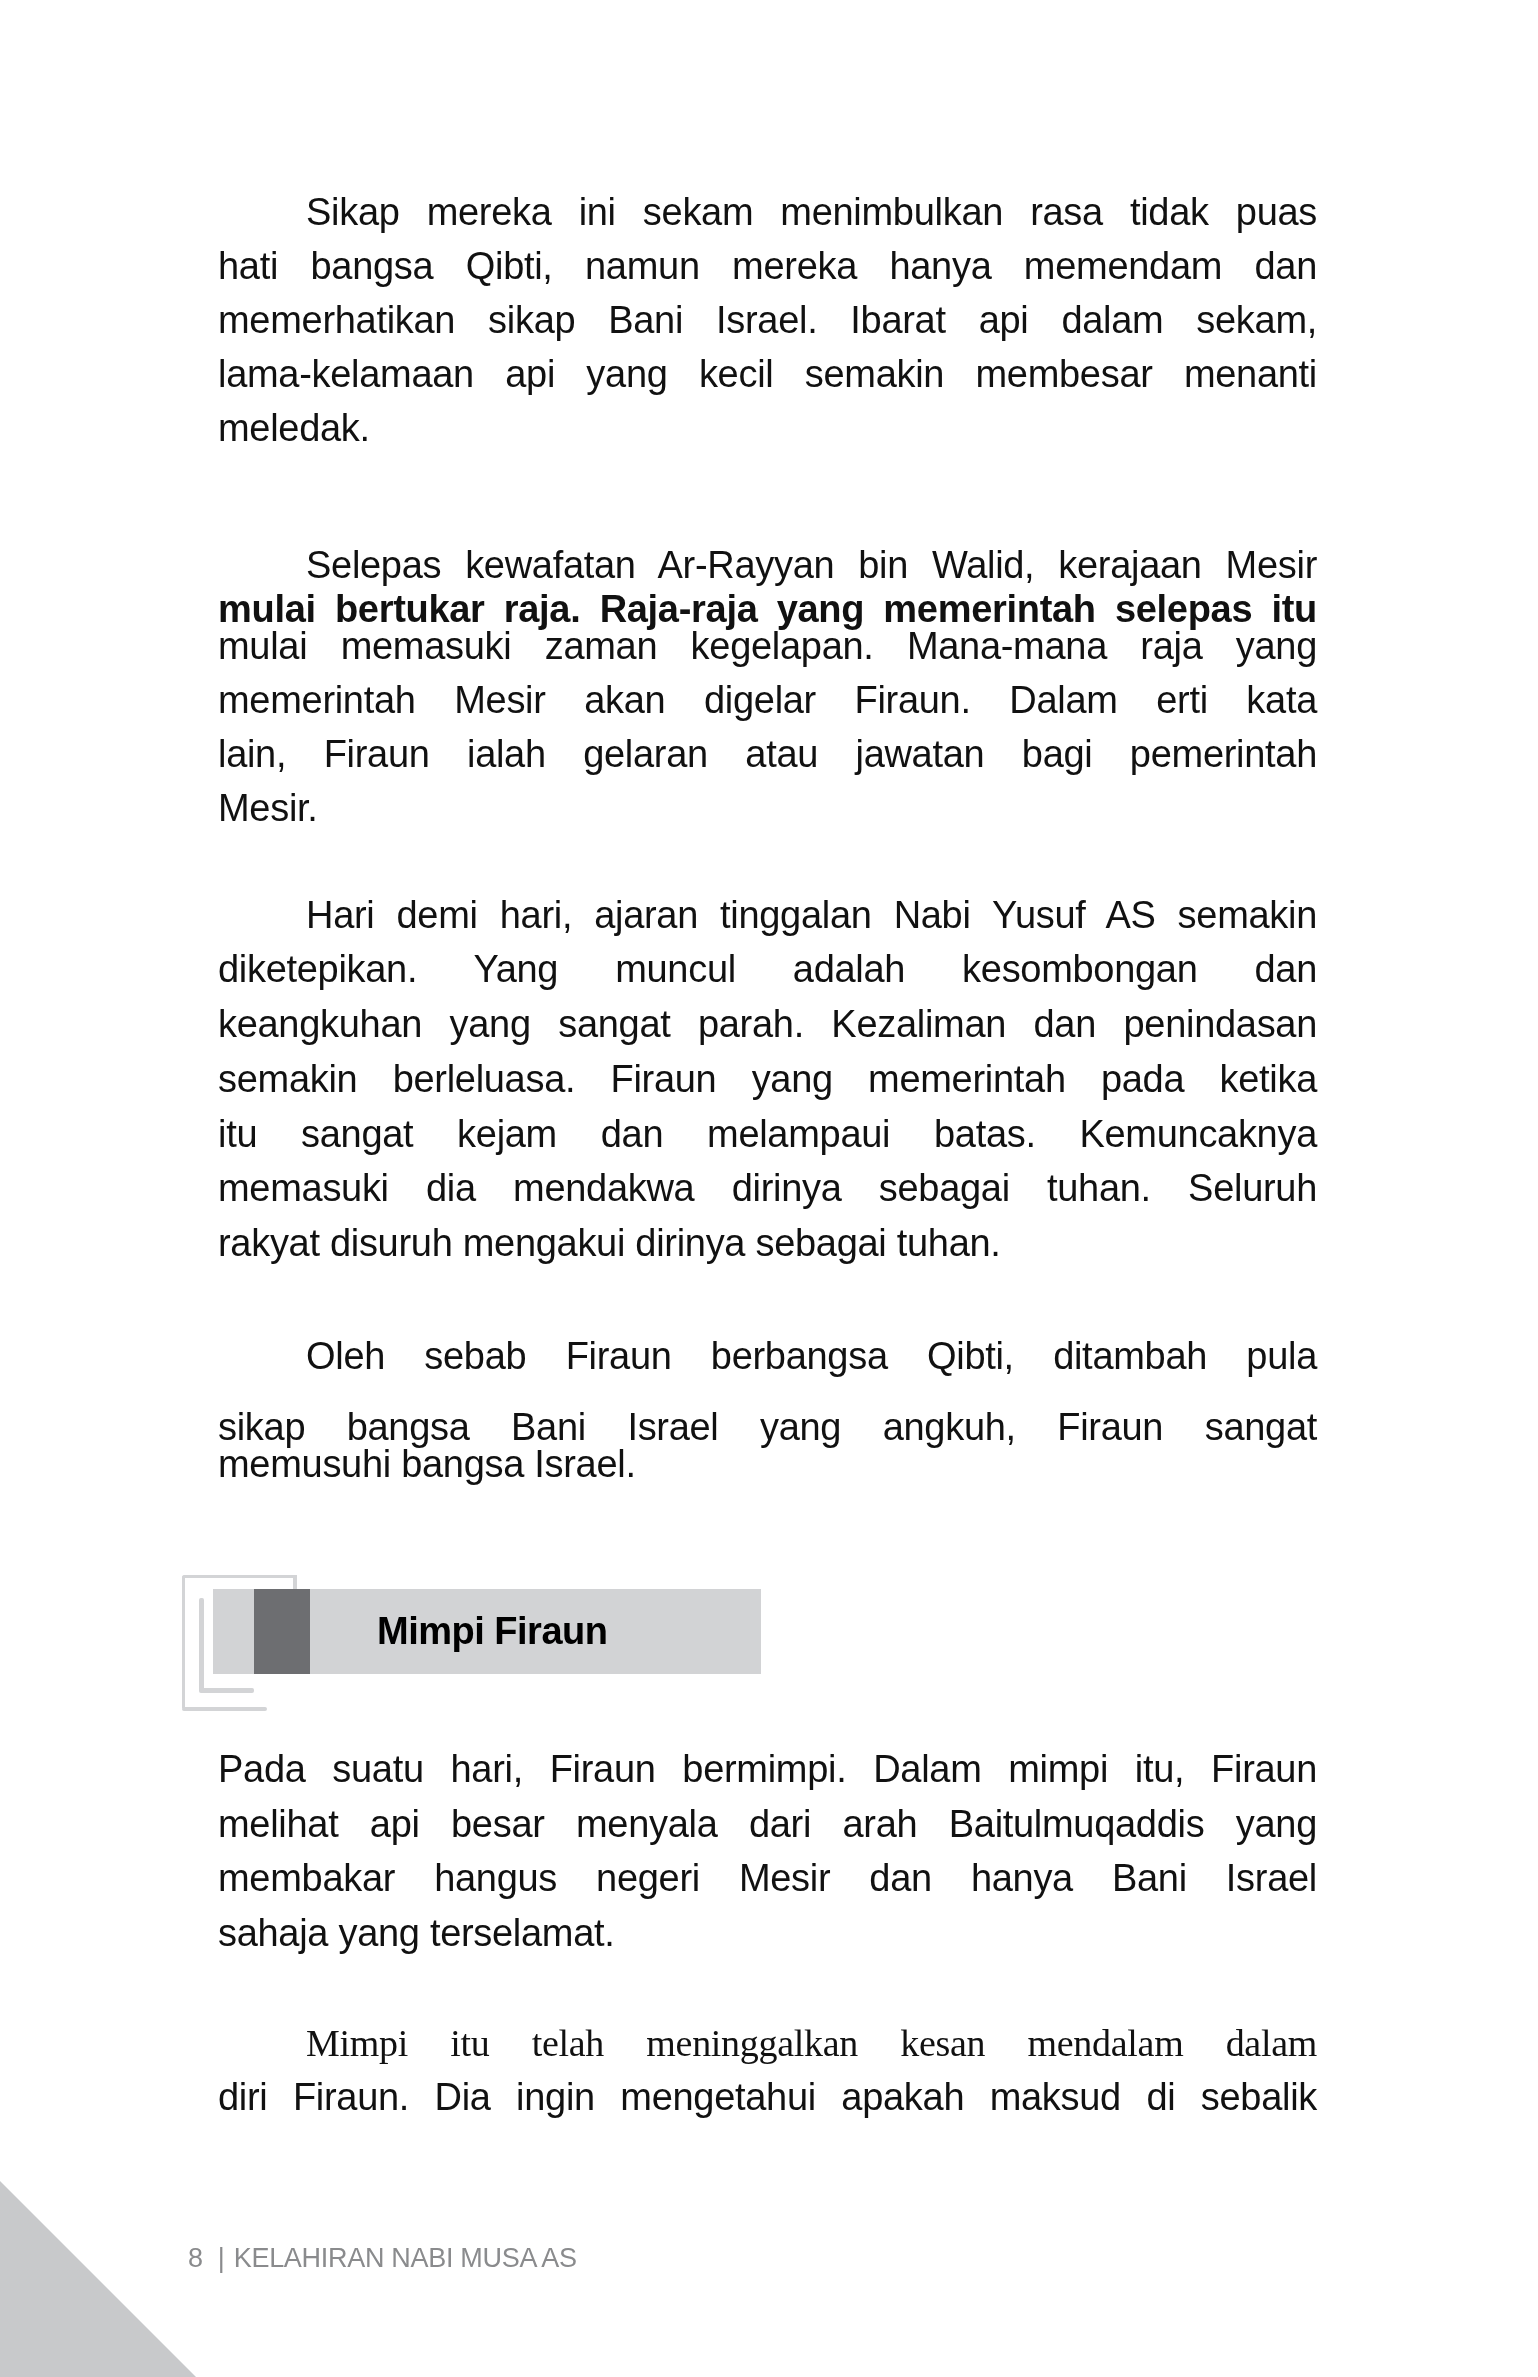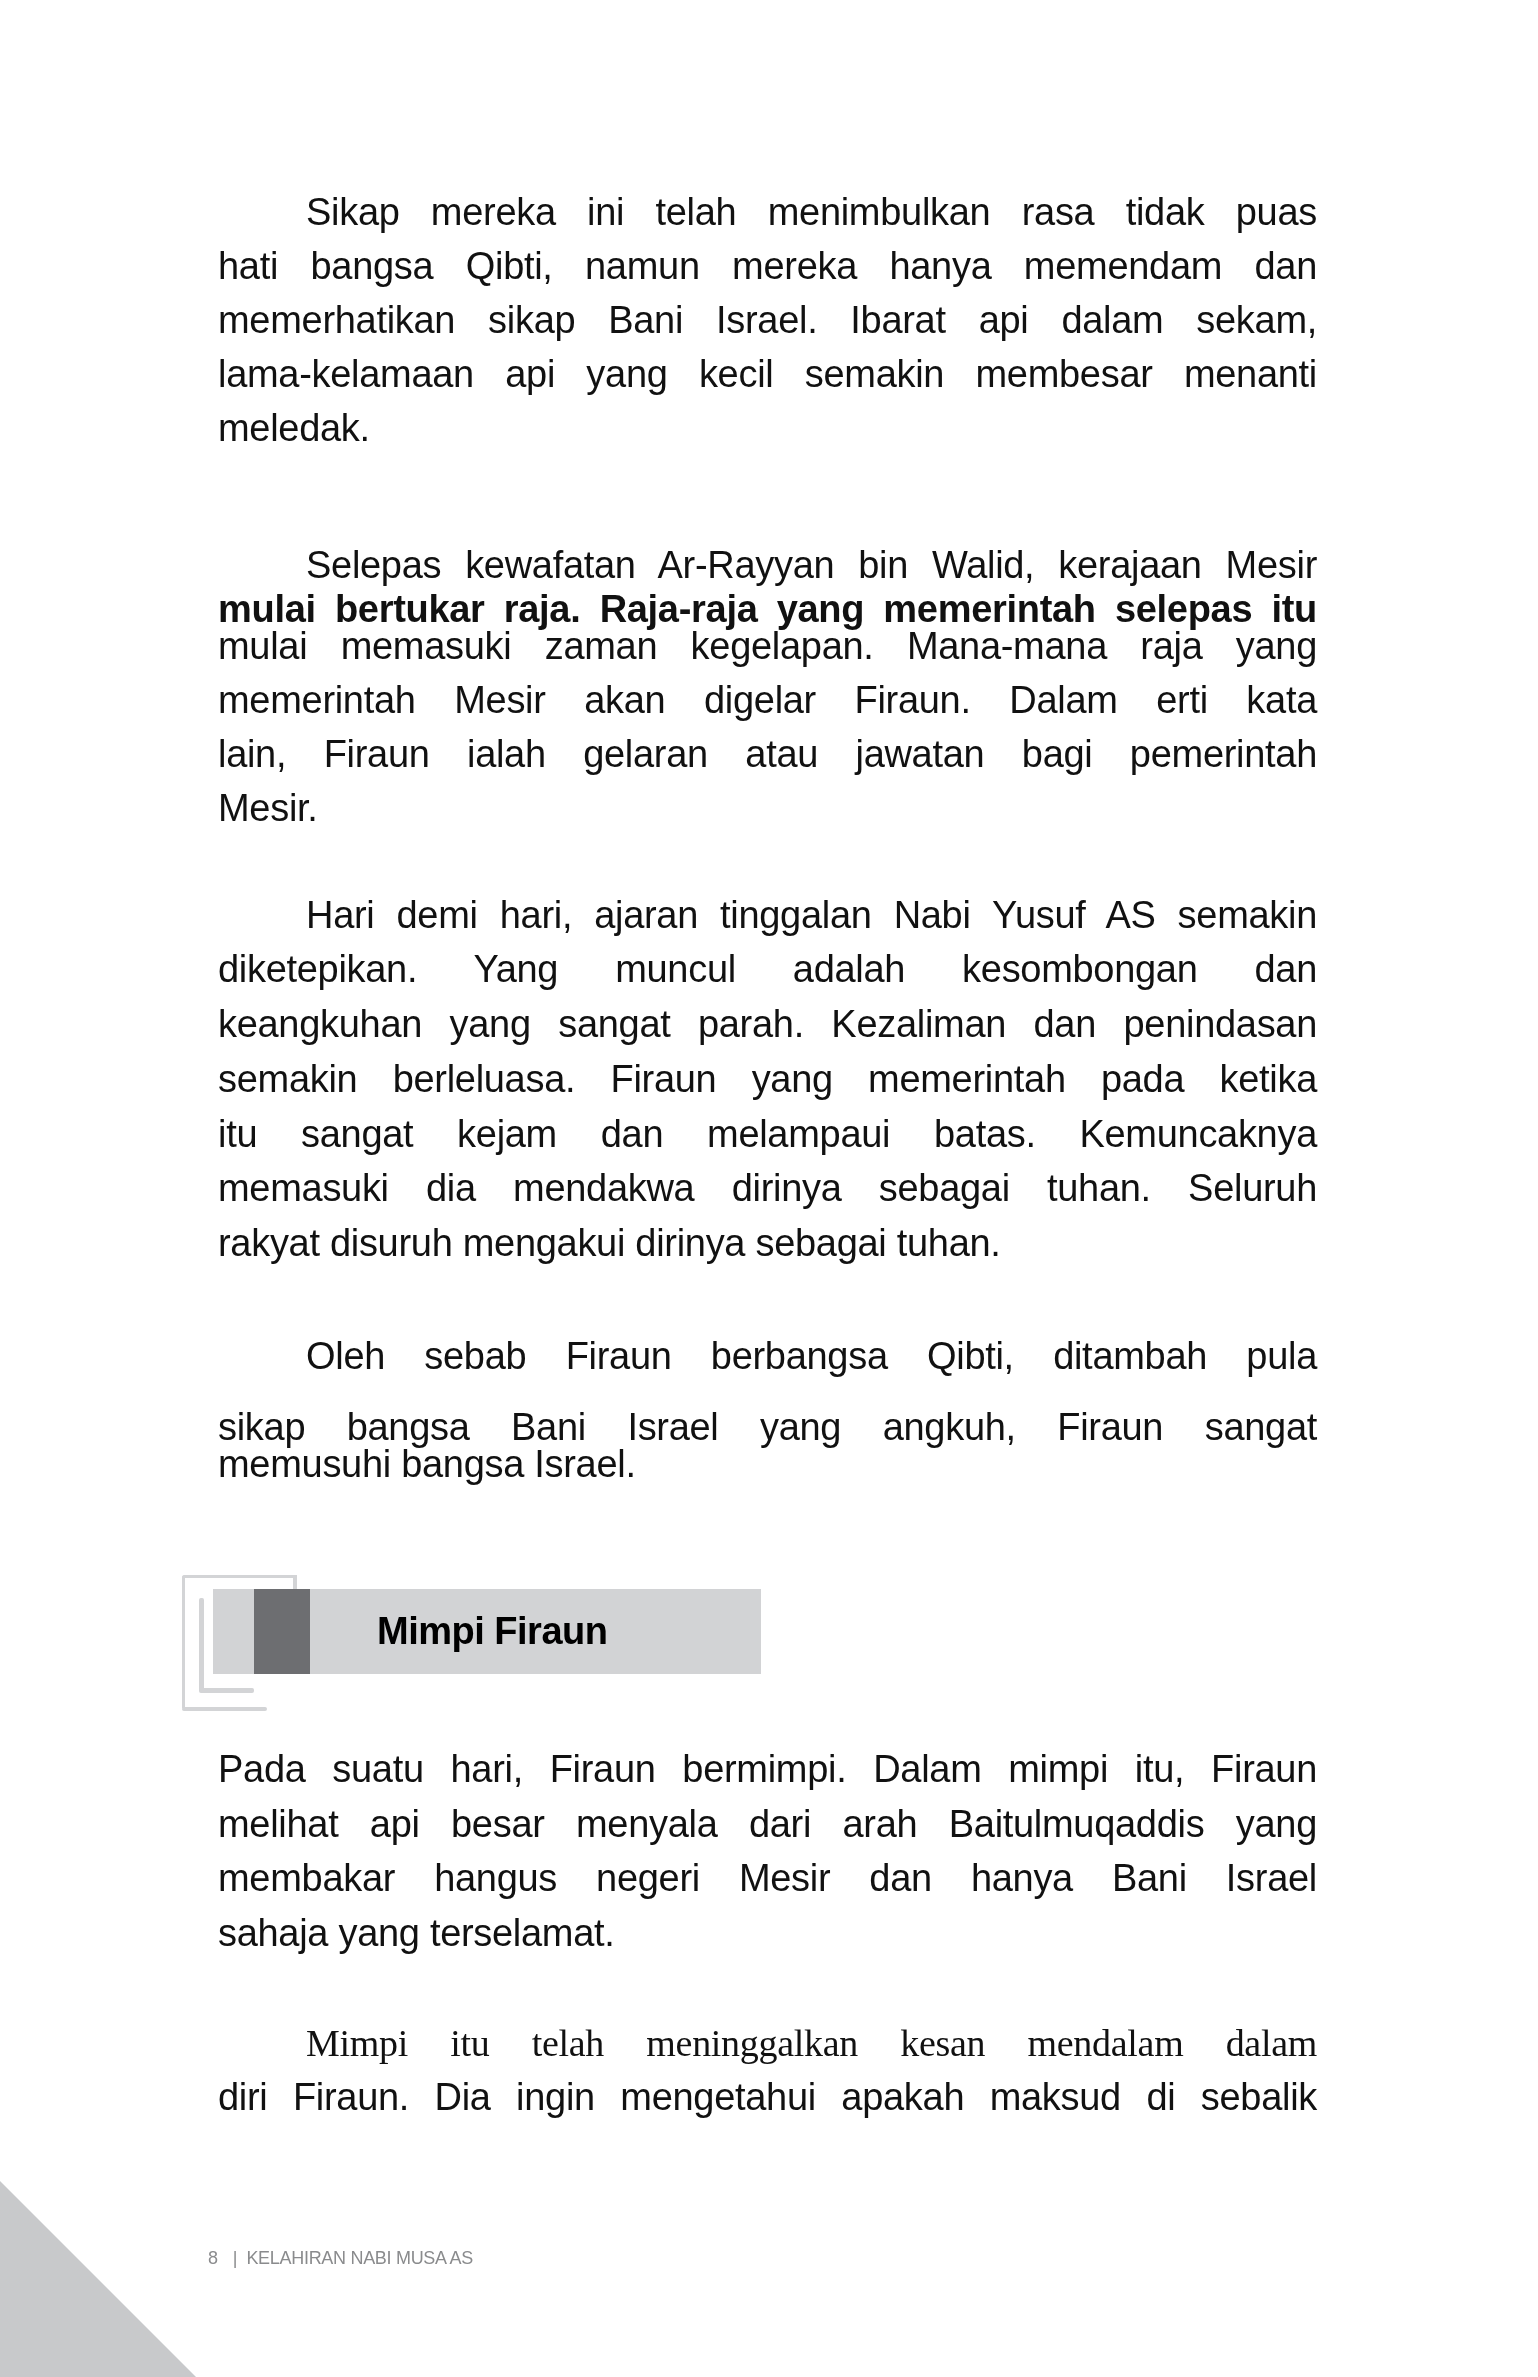--- a/index.html
+++ b/index.html
@@ -46,32 +46,32 @@
   .heading-title {
     position: absolute; left: 377px; top: 1589px; height: 85px; line-height: 85px;
     font-size: 38px; font-weight: bold; color: #000000; letter-spacing: -0.5px;
     white-space: nowrap;
   }
   .corner-triangle {
     position: absolute; left: 0; top: 2181px; width: 0; height: 0;
     border-left: 196px solid #c8c9cb; border-top: 196px solid transparent;
   }
   .footer {
-    position: absolute; left: 208px; top: 2241px; font-size: 18px; line-height: 34px;
+    position: absolute; left: 188px; top: 2241px; font-size: 27px; line-height: 34px;
     color: #8a8b8d; white-space: nowrap; letter-spacing: -0.3px;
   }
   .footer .sep { display: inline-block; margin: 0 9.3px 0 15px; }
 </style>
 </head>
 <body>
 
 <div class="page">
 
   <div class="column" style="top:0;">
-    <div class="line just indent" style="top:185px;">Sikap mereka ini telah menimbulkan rasa tidak puas</div>
+    <div class="line just indent" style="top:185px;">Sikap mereka ini sekam menimbulkan rasa tidak puas</div>
     <div class="line just" style="top:239px;">hati bangsa Qibti, namun mereka hanya memendam dan</div>
     <div class="line just" style="top:293px;">memerhatikan sikap Bani Israel. Ibarat api dalam sekam,</div>
     <div class="line just" style="top:347px;">lama-kelamaan api yang kecil semakin membesar menanti</div>
     <div class="line" style="top:401px;">meledak.</div>
   </div>
 
   <div class="column" style="top:0;">
     <div class="line just indent" style="top:538px;">Selepas kewafatan Ar-Rayyan bin Walid, kerajaan Mesir</div>
     <div class="line just" style="top:582px;font-weight:bold;">mulai bertukar raja. Raja-raja yang memerintah selepas itu</div>
     <div class="line just" style="top:619px;">mulai memasuki zaman kegelapan. Mana-mana raja yang</div>

